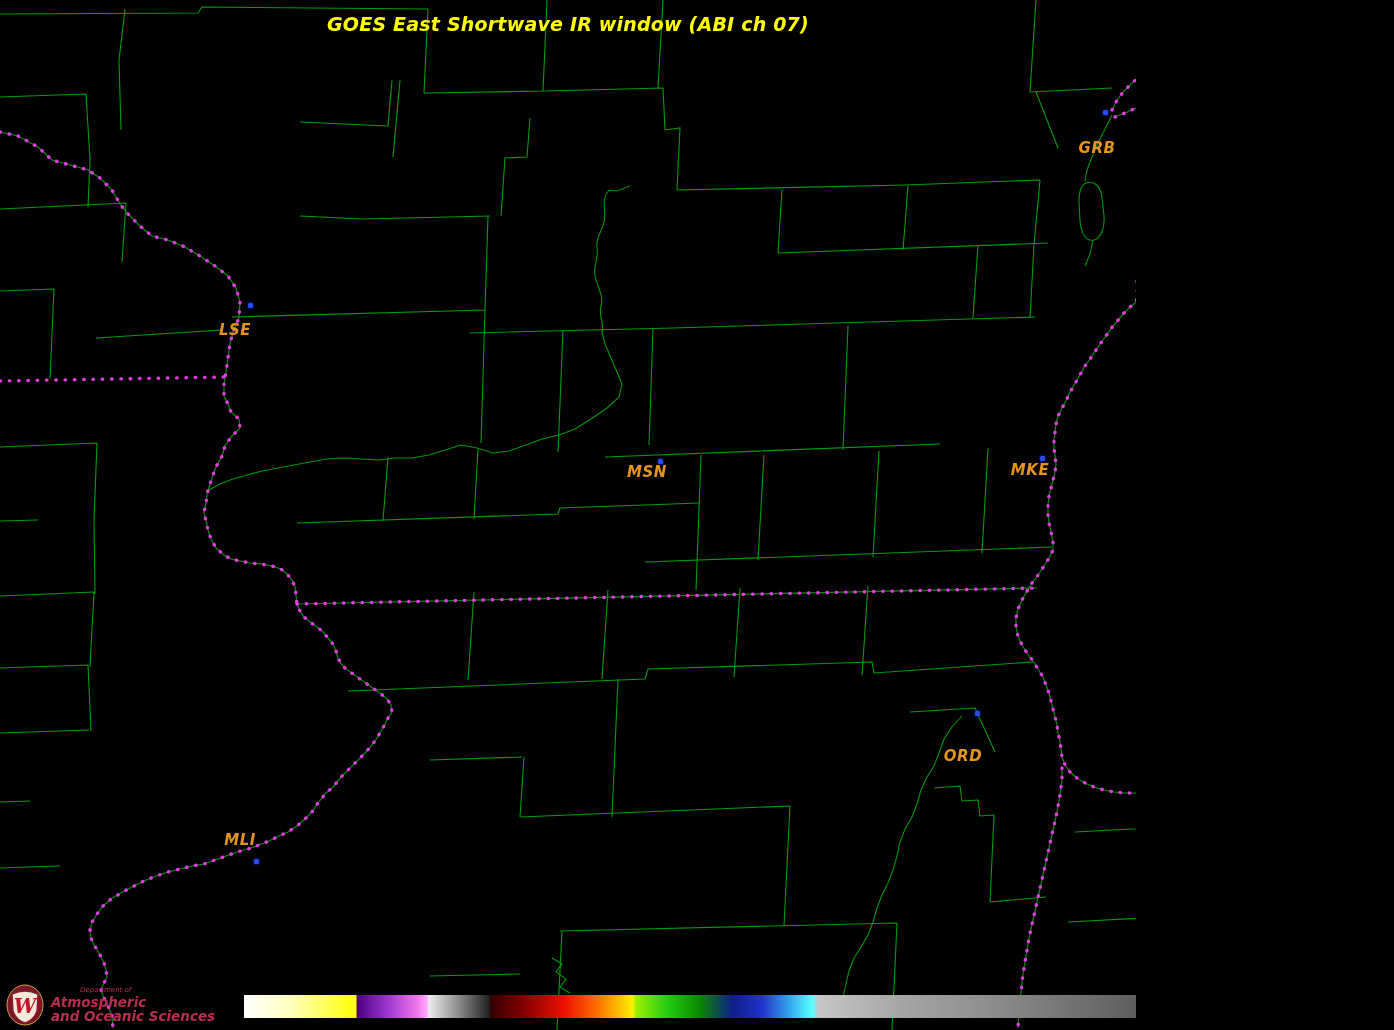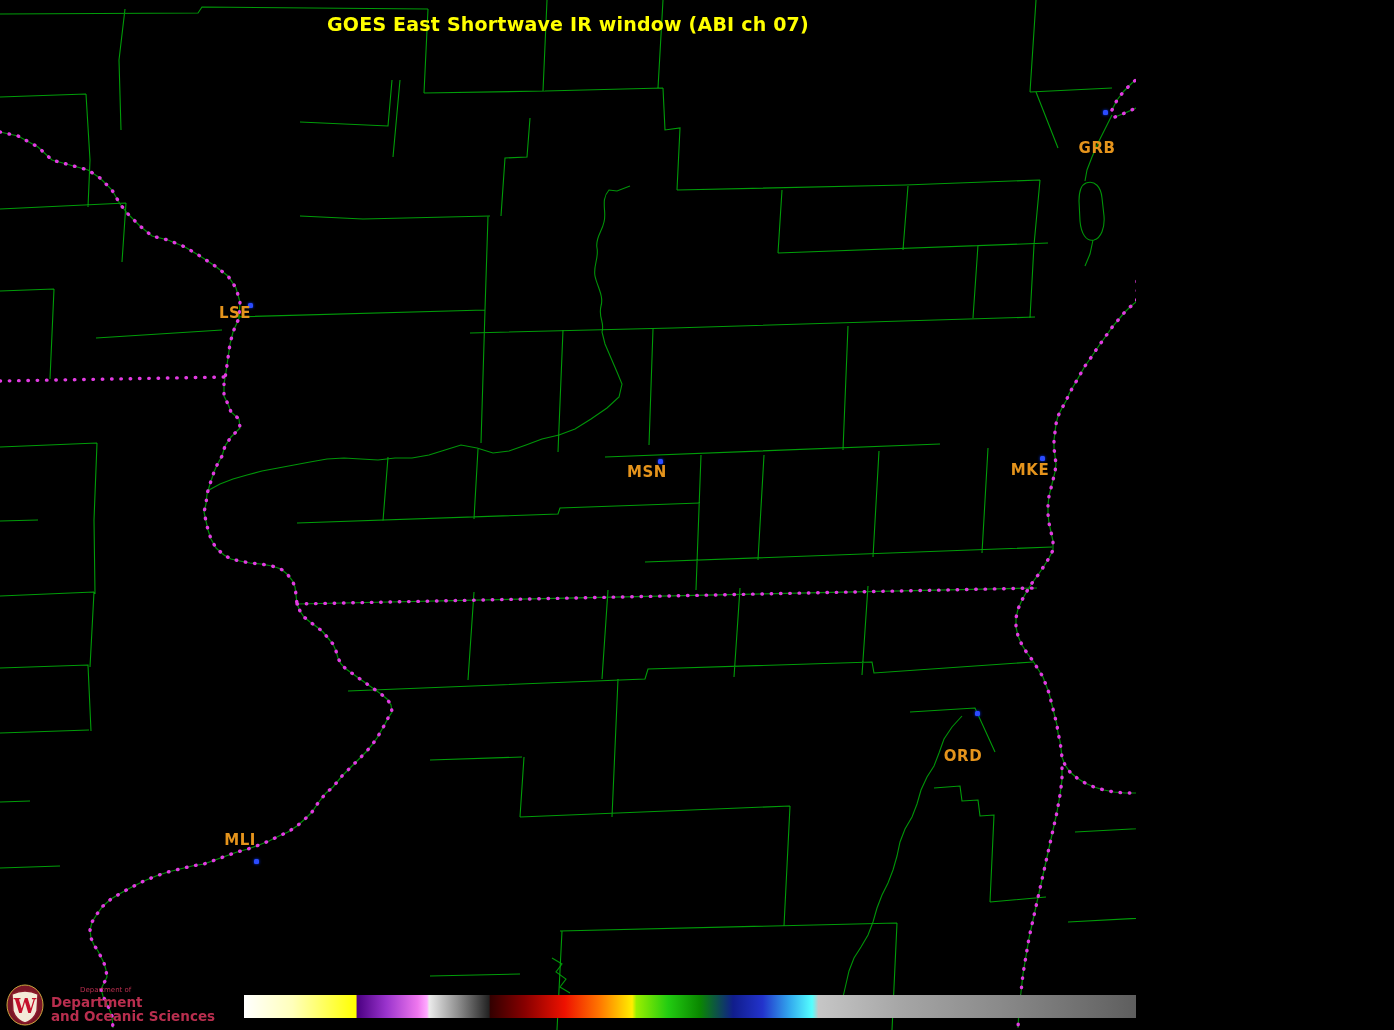--- a/index.html
+++ b/index.html
@@ -5,21 +5,21 @@
   :root{
     --county:#00a40a;
     --magenta:#e23ce2;
     --title:#ffff00;
     --label:#e5941c;
     --dot:#2b4bff;
     --logotext:#b82e4e;
   }
   html,body{margin:0;padding:0;background:#000;}
   #stage{position:relative;width:1136px;height:1030px;background:#000;overflow:hidden;
-         font-family:"DejaVu Sans","Liberation Sans",sans-serif;}
+         font-family:"DejaVu Sans","Liberation Sans",sans-serif;font-style:italic;}
   #maplayer{position:absolute;left:0;top:0;}
   .county{stroke:var(--county);stroke-width:1.1;fill:none;opacity:.95;}
   .river{stroke:var(--county);stroke-width:1.1;fill:none;opacity:.9;}
   .shore{stroke:#008a08;stroke-width:1.2;fill:none;}
   .dots{stroke:var(--magenta);stroke-width:3.4;fill:none;stroke-linecap:round;
         stroke-dasharray:0.5 8.8;}
   #title{position:absolute;left:0;top:13px;width:100%;text-align:center;color:var(--title);
          font-weight:bold;font-size:19px;line-height:23px;letter-spacing:.2px;}
   #title .t2{white-space:pre;}
   .station{position:absolute;}
@@ -169,21 +169,21 @@
     <div class="t1">GOES East Shortwave IR window (ABI ch 07)</div>
   </div>
 
   <div id="stations">
       <div class="station">
         <span class="st-dot" style="left: 1103px; top: 110px;"></span>
         <span class="st-label" style="left: 1097px; top: 124px; margin-top: 24px;">GRB</span>
       </div>
       <div class="station">
         <span class="st-dot" style="left: 248px; top: 303px;"></span>
-        <span class="st-label" style="left: 235px; top: 313px;">LSE</span>
+        <span class="st-label" style="left: 235px; top: 330px;">LSE</span>
       </div>
       <div class="station">
         <span class="st-dot" style="left: 658px; top: 459px;"></span>
         <span class="st-label" style="left: 647px; top: 472px;">MSN</span>
       </div>
       <div class="station">
         <span class="st-dot" style="left: 1040px; top: 456px;"></span>
         <span class="st-label" style="left: 1030px; top: 470px;">MKE</span>
       </div>
       <div class="station">
@@ -199,18 +199,18 @@
   <div id="colorbar" style="left: 244px; top: 995px; width: 1052px; height: 23px; background: linear-gradient(to right, rgb(255, 255, 255) 0%, rgb(255, 255, 187) 4.6%, rgb(255, 255, 0) 10.65%, rgb(75, 0, 130) 10.75%, rgb(153, 51, 204) 13.5%, rgb(238, 119, 238) 16.5%, rgb(255, 170, 255) 17.4%, rgb(235, 235, 235) 17.6%, rgb(144, 144, 144) 20.3%, rgb(34, 34, 34) 23.3%, rgb(51, 0, 0) 23.4%, rgb(136, 0, 0) 26.7%, rgb(238, 17, 0) 30.5%, rgb(255, 119, 0) 33.8%, rgb(255, 238, 0) 36.9%, rgb(153, 238, 0) 37.3%, rgb(34, 204, 17) 40.3%, rgb(10, 136, 0) 43.3%, rgb(16, 29, 140) 46.5%, rgb(34, 51, 204) 49.3%, rgb(51, 170, 238) 51.9%, rgb(85, 255, 255) 54%, rgb(198, 198, 198) 54.6%, rgb(166, 166, 166) 62.4%, rgb(138, 138, 138) 71.9%, rgb(106, 106, 106) 81.4%, rgb(72, 72, 72) 90.9%, rgb(38, 38, 38) 97.9%, rgb(204, 17, 0) 98.2%, rgb(255, 102, 0) 99%, rgb(255, 204, 0) 99.5%, rgb(255, 255, 34) 100%);"></div>
 
   <div id="logo">
     <svg width="38" height="42" viewBox="0 0 38 42">
       <ellipse cx="19" cy="21" rx="18" ry="20" fill="#7a1626" stroke="#caa83f" stroke-width="1"></ellipse>
       <path d="M6,10 Q19,4 32,10 L31,27 Q28,36 19,39 Q10,36 7,27 Z" fill="#f3ead8" stroke="#8b1a2b" stroke-width="1.4"></path>
       <text x="19" y="29" text-anchor="middle" font-size="20" font-weight="bold" font-family="DejaVu Serif, Liberation Serif, serif" fill="#c5102c">W</text>
     </svg>
     <div class="txt">
       <div class="dept">Department of</div>
-      <div class="big">Department</div>
+      <div class="big">Atmospheric</div>
       <div class="big">and Oceanic Sciences</div>
     </div>
   </div>
 
 </div>
 
 </body></html>

